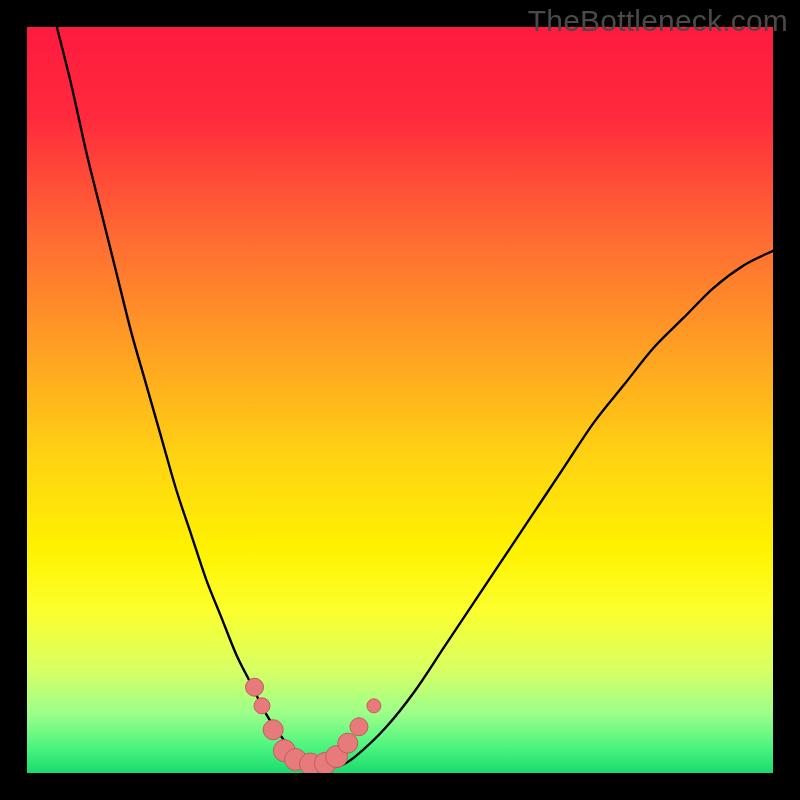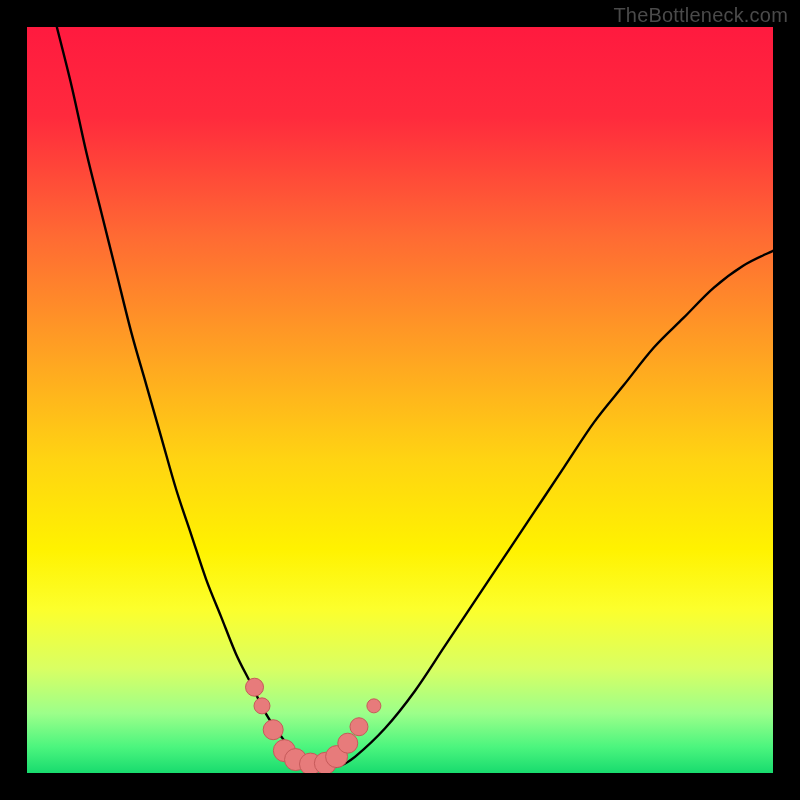--- a/index.html
+++ b/index.html
@@ -22,21 +22,21 @@
     top: 27px;
     width: 746px;
     height: 746px;
     overflow: hidden;
   }
   .watermark {
     position: absolute;
     top: 4px;
     right: 12px;
     color: #4a4a4a;
-    font-size: 20px;
+    font-size: 30px;
     font-weight: 500;
     letter-spacing: 0.2px;
     z-index: 50;
   }
   svg {
     position: absolute;
     inset: 0;
     width: 746px;
     height: 746px;
     display: block;

